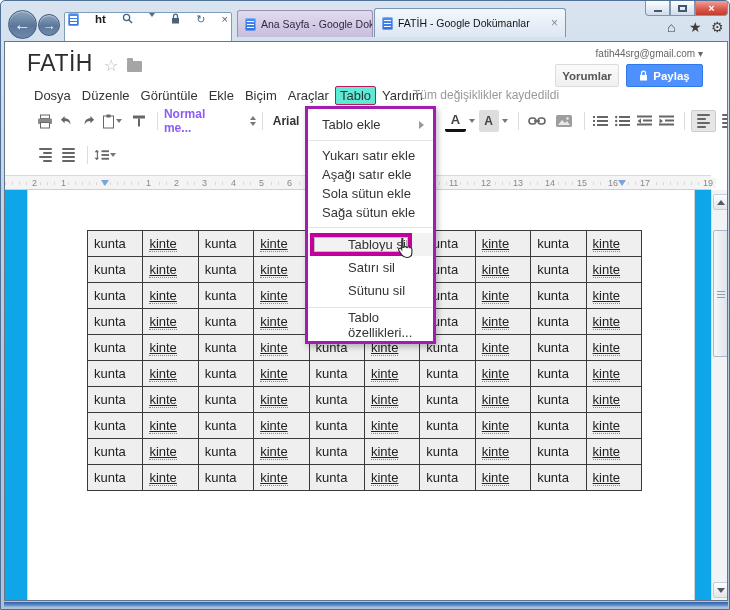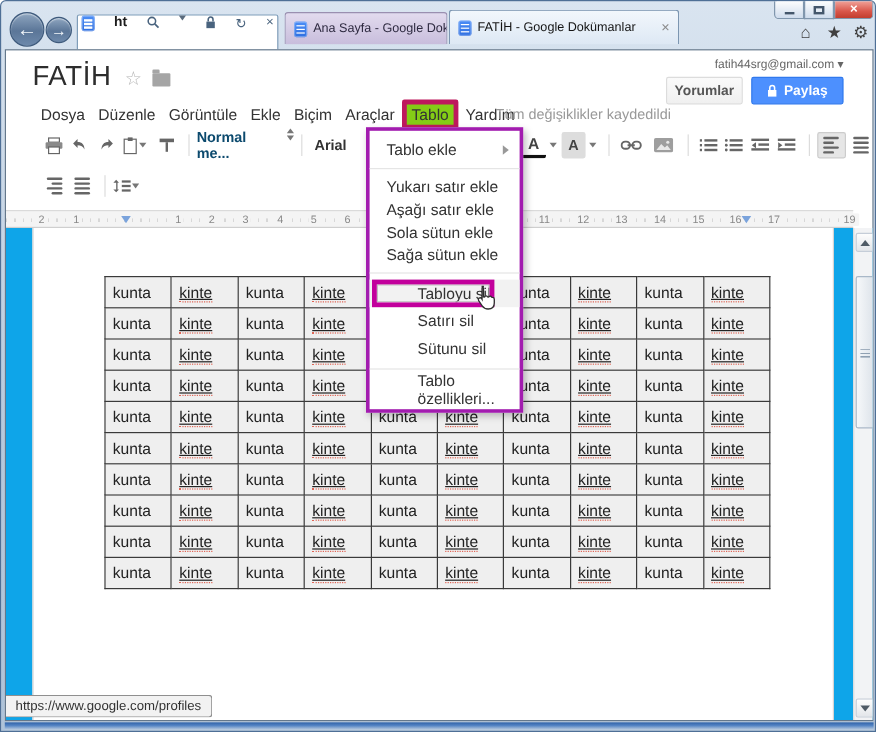--- a/index.html
+++ b/index.html
@@ -60,31 +60,31 @@
   .folder-ico::before{content:"";position:absolute;left:0;top:-3px;width:6px;height:3px;background:#a5a5a5;border-radius:1px 1px 0 0;}
 
   .btn{position:absolute;height:23px;display:flex;align-items:center;justify-content:center;gap:5px;
     font-size:11.5px;font-weight:bold;border-radius:2px;cursor:pointer;}
   .btn.comments{left:550px;top:22px;width:64px;background:linear-gradient(#fafafa,#f0f0f0);
     border:1px solid #dcdcdc;color:#555;}
   .btn.share{left:621px;top:22px;width:77px;background:var(--share);border:1px solid #3079ed;color:#fff;}
 
   .menubar{position:absolute;left:24px;top:44px;height:19px;display:flex;align-items:center;font-size:13px;color:#333;}
   .mb-item{padding:1px 4px;margin-right:1px;cursor:pointer;border:1px solid transparent;}
-  .mb-item.open{background:#84cc16;border:4px solid #be185d;border-radius:2px;}
+  .mb-item.open{background:#5eead4;border:1px solid #be185d;border-radius:2px;}
   .save-status{position:absolute;left:408px;top:46px;font-size:12px;color:#999;}
 
   
   .tb-row{position:absolute;left:30px;display:flex;align-items:center;height:30px;}
   .tb-row1{top:64px;} .tb-row2{top:98px;}
   .ti{display:flex;align-items:center;justify-content:center;width:21px;height:22px;margin-right:2px;cursor:pointer;border-radius:2px;}
   .ti.active{background:#e6e6e6;border:1px solid #ccc;}
   .tsep{width:1px;height:18px;background:#dcdcdc;margin:0 6px;}
   .tspacer{width:150px;}
-  .style-box{display:flex;align-items:flex-start;font-size:12px;font-weight:bold;color:#0c4a6e;cursor:pointer;gap:8px;}
+  .style-box{display:flex;align-items:center;font-size:12px;font-weight:bold;color:#8b5cf6;cursor:pointer;gap:19px;}
   .updown{display:flex;flex-direction:column;gap:2px;}
   .updown i{width:0;height:0;border-left:3px solid transparent;border-right:3px solid transparent;display:block;}
   .updown .u{border-bottom:4px solid #777;} .updown .d{border-top:4px solid #777;}
   .font-box{font-size:12px;font-weight:bold;color:#333;margin:0 4px;cursor:pointer;}
   .mini-caret{width:0;height:0;border-left:3px solid transparent;border-right:3px solid transparent;border-top:4px solid #777;margin:0 4px 0 1px;cursor:pointer;}
   .colorA{font-size:13px;font-weight:bold;color:#444;border-bottom:3px solid #111;line-height:1;padding:0 2px;cursor:pointer;}
   .hlA{font-size:12px;font-weight:bold;color:#444;background:#ddd;border-radius:2px;padding:1px 4px;cursor:pointer;}
   .lines{display:flex;flex-direction:column;gap:2px;}
   .lines b{height:2px;background:#666;border-radius:1px;display:block;}
 
@@ -569,17 +569,16 @@
         </div>
         <div class="menu-entry mi-tall">
           <span class="me-label">Sütunu sil</span>
         </div>
         <div class="menu-sep"></div>
         <div class="menu-entry mi-tall">
           <span class="me-label">Tablo özellikleri...</span>
         </div>
       </div>
 
-    <div class="link-preview">https://www.google.com/profiles</div>
   </div>
 
   <div class="bottom-frame"></div>
 </div>
 
 </body></html>

